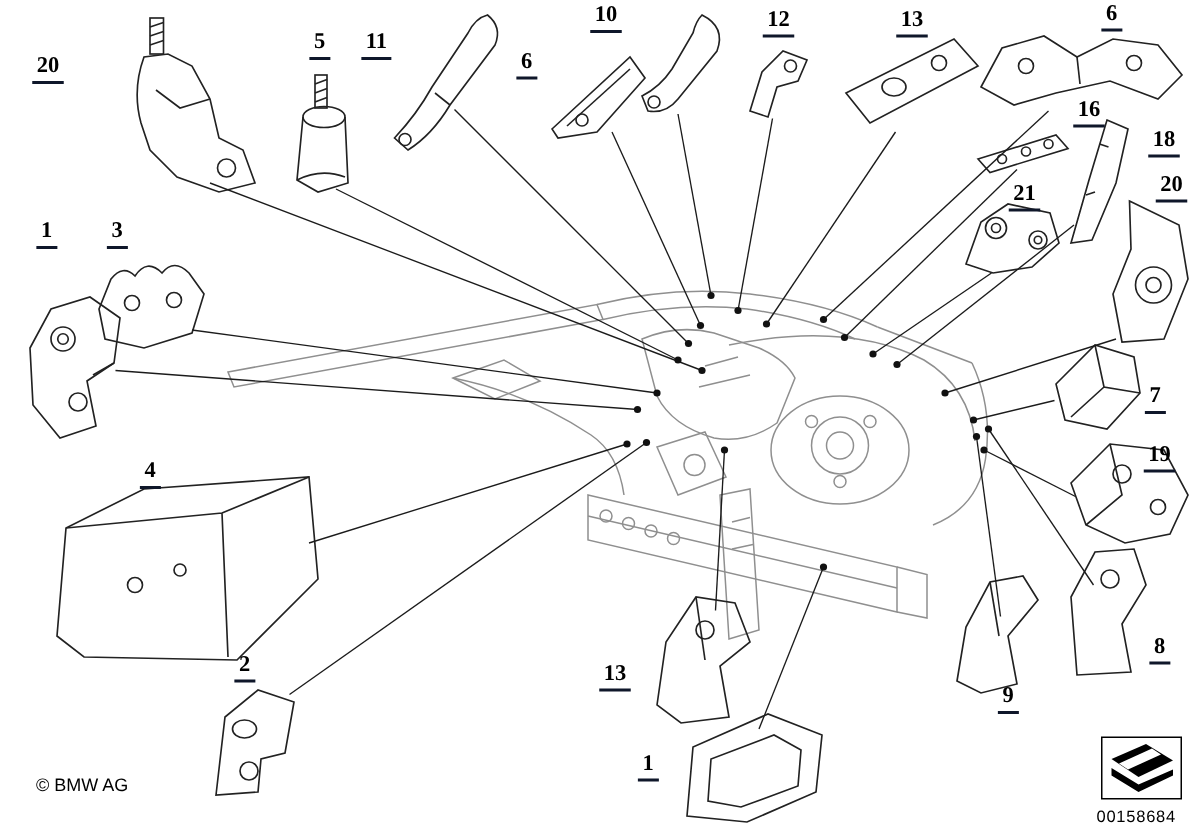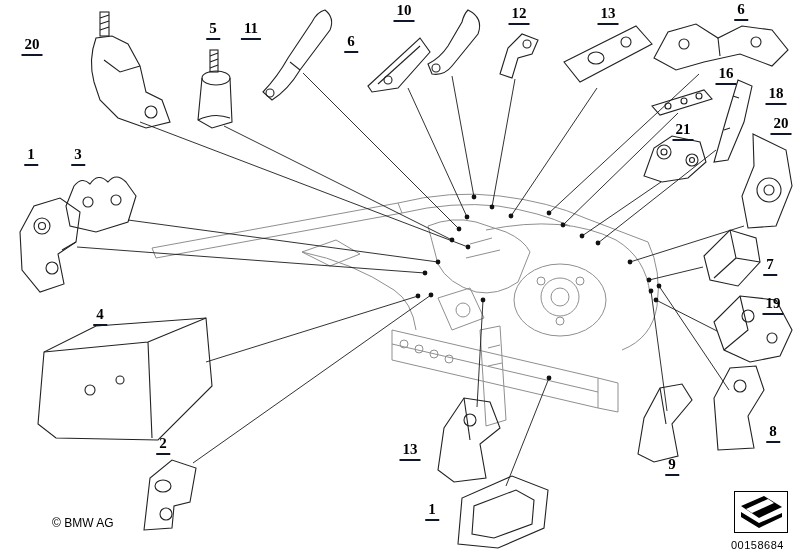--- a/index.html
+++ b/index.html
@@ -7,21 +7,21 @@
     position:relative;width:799px;height:559px;background:#ffffff;
     font-family:"Liberation Sans", sans-serif;overflow:hidden;color:#000;
   }
   svg.layer{position:absolute;left:0;top:0;}
   .callout{
     position:absolute;transform:translateX(-50%);
     font-weight:bold;font-size:15px;line-height:1;
     border-bottom:2px solid #0f172a;padding:0 3px 2px;
     text-align:center;cursor:pointer;user-select:none;background:transparent;font-family:Liberation Serif, serif;
   }
-  .copyright{position:absolute;left:24px;top:516px;font-size:12px;margin-left:28px;}
+  .copyright{position:absolute;left:24px;top:516px;font-size:12px;}
   .imgnum{position:absolute;left:731px;top:539px;font-size:11px;letter-spacing:0.5px;}
   .thumb{
     position:absolute;left:734px;top:491px;width:54px;height:42px;
     border:1px solid #000;background:#fff;box-sizing:border-box;cursor:pointer;
   }
 </style>
 </head>
 <body>
 
 <div class="stage">

